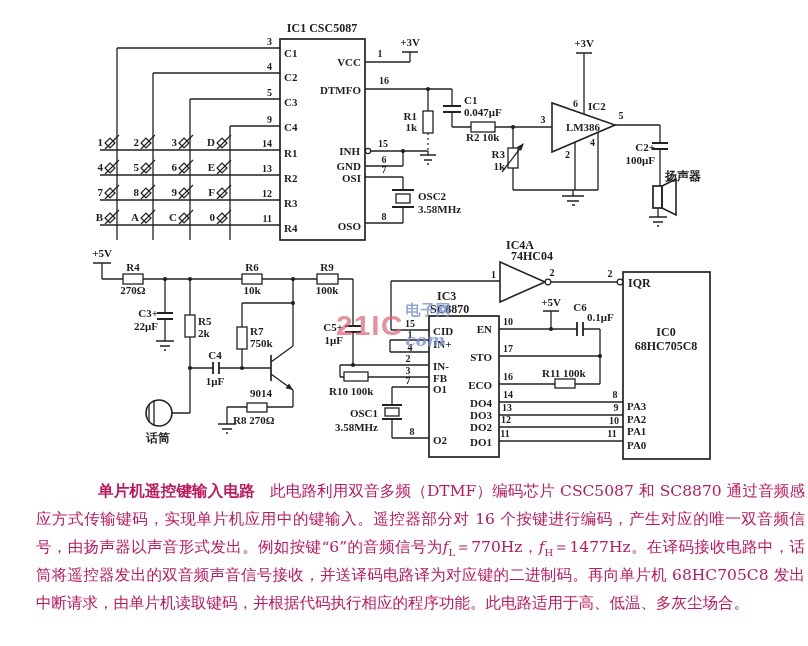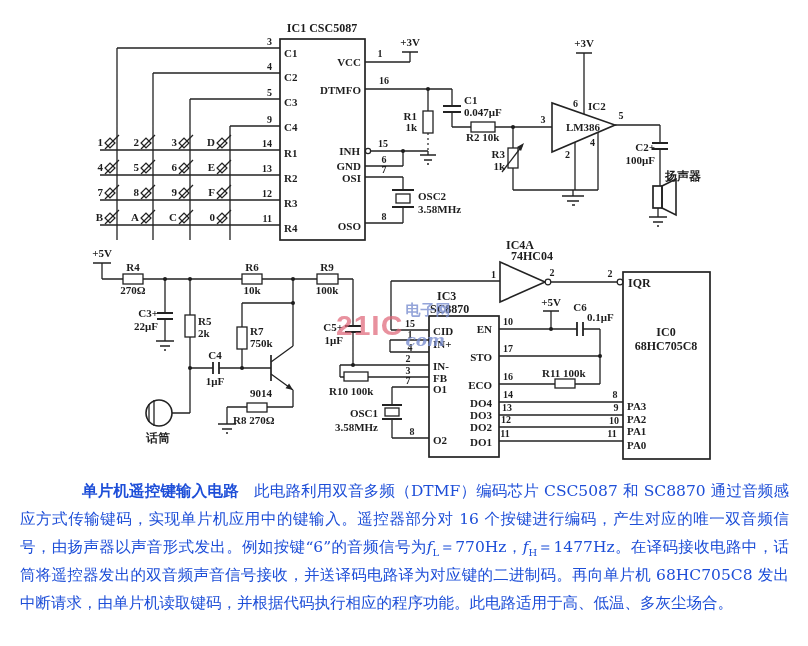--- a/index.html
+++ b/index.html
@@ -17,21 +17,21 @@
   .tri{fill:none;stroke:#232323;stroke-width:1.6;}
   .arr{fill:#232323;stroke:none;}
   .wm{position:absolute;left:336px;top:302px;display:flex;align-items:center;
       pointer-events:none;line-height:1;}
   .wm-brand{font-family:"Liberation Sans",sans-serif;font-weight:bold;font-size:30px;
       letter-spacing:1px;opacity:.72;transform:scaleY(.92);}
   .wm-col{display:flex;flex-direction:column;margin-left:2px;}
   .wm-site{font-family:"Liberation Sans",sans-serif;font-weight:bold;font-size:15px;opacity:.8;}
   .wm-com{font-family:"DejaVu Serif",serif;font-style:italic;font-weight:bold;font-size:17px;
       opacity:.8;margin-top:15px;}
-  .caption{position:absolute;left:20px;top:477px;width:769px;color:#1d4ed8;
+  .caption{position:absolute;left:36px;top:477px;width:769px;color:#be185d;
       font-family:"DejaVu Serif",serif;font-size:15.5px;line-height:28px;text-align:justify;}
   .caption p{margin:0;text-indent:62px;}
   .caption b{font-weight:bold;}
   .t-gap{display:inline-block;width:15px;}
   .fv{font-family:"DejaVu Serif",serif;font-style:italic;}
   .caption sub{font-size:10px;line-height:0;}
 </style>
 </head>
 <body>
 

